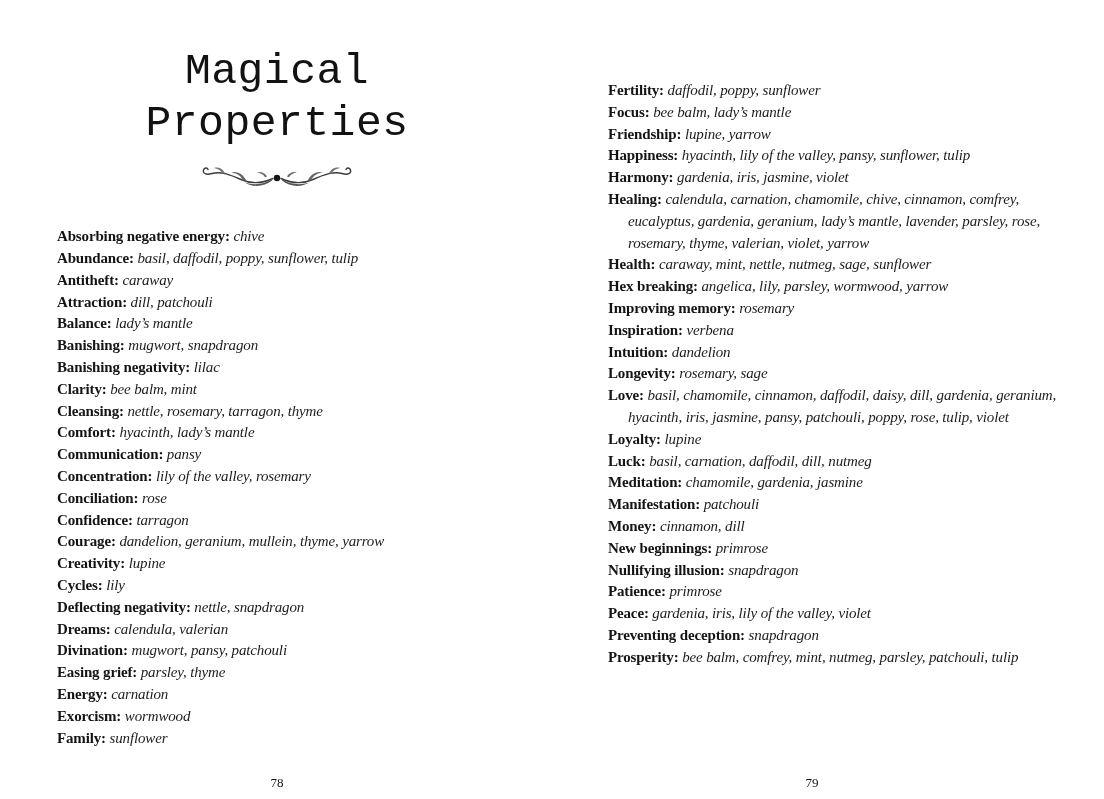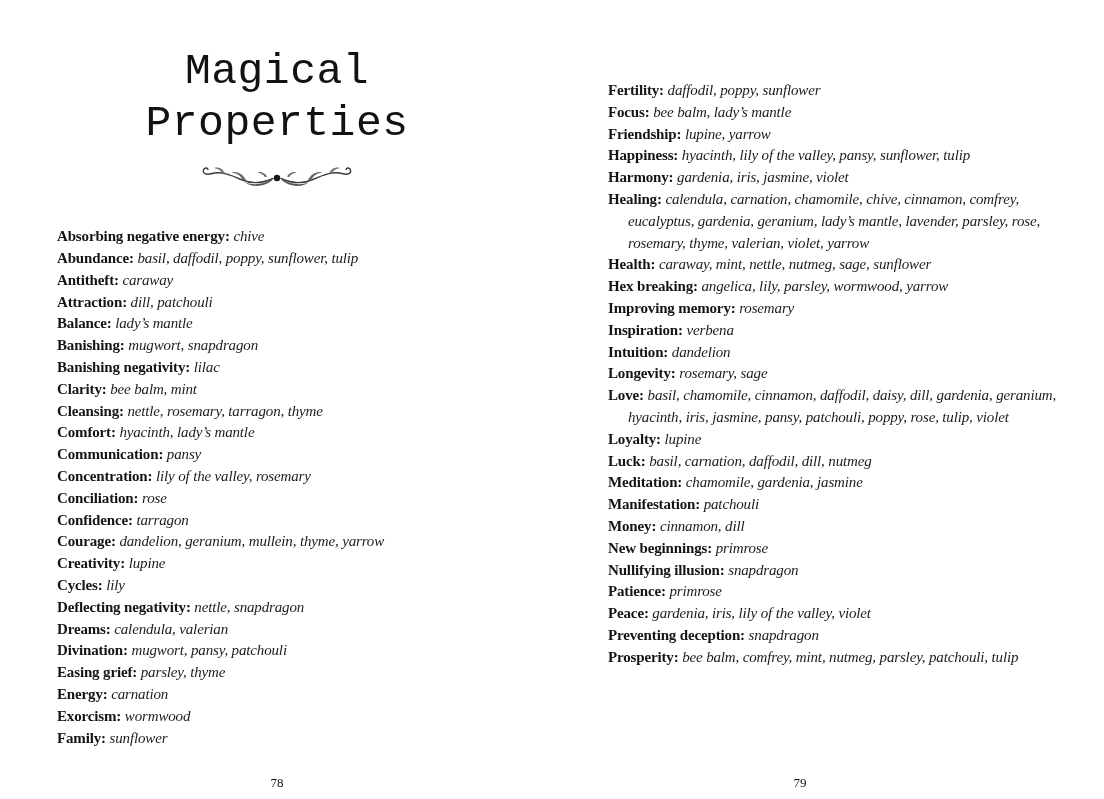--- a/index.html
+++ b/index.html
@@ -72,21 +72,21 @@
     position: absolute;
     top: 743px;
     width: 440px;
     text-align: center;
     font-size: 13px;
     font-weight: 400;
     color: #111111;
     margin-top: 32px;
   }
   .pagenum-left { left: 57px; }
-  .pagenum-right { left: 580px; }
+  .pagenum-right { left: 592px; }
 </style>
 </head>
 <body>
 
 <div class="spread">
 
   <div class="page page-left">
     <h1 class="title">Magical Properties</h1>
 
     <div class="flourish">

